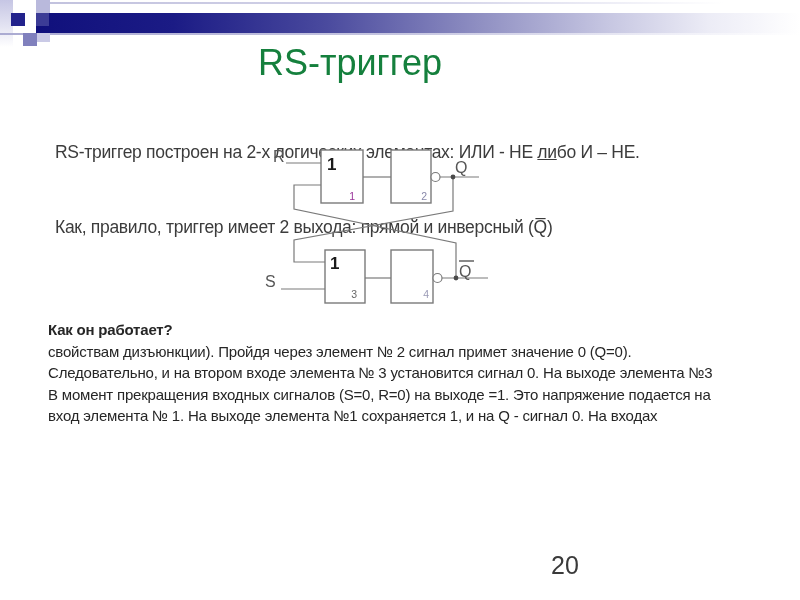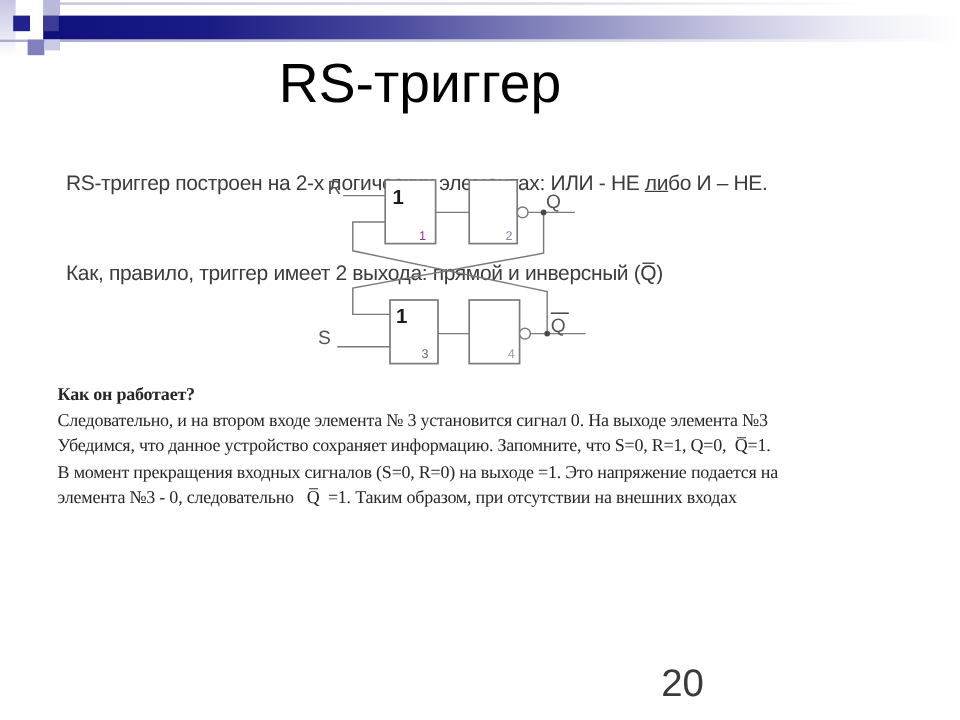--- a/index.html
+++ b/index.html
@@ -30,21 +30,21 @@
   .sq { position: absolute; }
   .sq-navy      { left: 11px; top: 13px; width: 14px; height: 13px; background: #22228c; }
   .sq-above     { left: 36px; top: 0;    width: 14px; height: 13px; background: #b9b9dc; }
   .sq-barstart  { left: 36px; top: 13px; width: 13px; height: 13px; background: #3c3c96; }
   .sq-below-a   { left: 23px; top: 33px; width: 14px; height: 13px; background: #8080bd; }
   .sq-below-b   { left: 37px; top: 33px; width: 13px; height: 9px;  background: #cacae6; }
 
   
   .title {
     position: absolute; left: 0; top: 42px; width: 700px; text-align: center;
-    font-size: 46px; font-weight: 400; color: #000000;
+    font-size: 36px; font-weight: 400; color: #15803d;
   }
   .intro {
     position: absolute; left: 55px; top: 90px;
     font-size: 17.5px; line-height: 25px; color: #3c3c3c;
     white-space: pre; letter-spacing: -0.3px;
   }
   .intro .u { text-decoration: underline; }
 
   
   .circuit { position: absolute; left: 253px; top: 140px; }
@@ -55,28 +55,27 @@
   .pinlbl { font-family: "Liberation Sans", sans-serif; font-size: 16px; fill: #565656; }
   .gsym   { font-family: "Liberation Sans", sans-serif; font-size: 17px; font-weight: bold; fill: #1a1a1a; }
   .gnum   { font-family: "Liberation Sans", sans-serif; font-size: 10.5px; }
   .qbarln { stroke: #4a4a4a; stroke-width: 1.3; }
 
   
   .bodytext {
     position: absolute; left: 48px; top: 319px; width: 730px;
     font-size: 15px; line-height: 21.5px; color: #262626;
     letter-spacing: -0.2px;
-    font-family: Liberation Serif, serif;
   }
   .bodyline { white-space: pre; }
   .bodyhead { font-weight: bold; white-space: pre; }
 
   .pagenum {
     position: absolute; left: 551px; top: 551px;
-    font-size: 32px; color: #3a3a3a;
+    font-size: 25px; color: #3a3a3a;
   }
 </style>
 </head>
 <body>
 
 <div class="slide">
 
   <div class="deco-top-line"></div>
   <div class="deco-left-strip"></div>
   <div class="deco-bar"></div>
@@ -129,21 +128,21 @@
     <text class="gsym" x="77" y="129">1</text>
 
     <text class="gnum" x="102" y="60" text-anchor="end" fill="#993399">1</text>
     <text class="gnum" x="174" y="60" text-anchor="end" fill="#8888aa">2</text>
     <text class="gnum" x="104" y="158" text-anchor="end" fill="#666666">3</text>
     <text class="gnum" x="176" y="158" text-anchor="end" fill="#9a9ab5">4</text>
   </svg>
 
   <div class="bodytext">
     <div class="bodyhead">Как он работает?</div>
+    <div class="bodyline">свойствам дизъюнкции). Пройдя через элемент № 2 сигнал примет значение 0 (Q=0).</div>
     <div class="bodyline">Следовательно, и на втором входе элемента № 3 установится сигнал 0. На выходе элемента №3</div>
-    <div class="bodyline">Убедимся, что данное устройство сохраняет информацию. Запомните, что S=0, R=1, Q=0,  Q̅=1.</div>
     <div class="bodyline">В момент прекращения входных сигналов (S=0, R=0) на выходе =1. Это напряжение подается на</div>
-    <div class="bodyline">элемента №3 - 0, следовательно   Q̅  =1. Таким образом, при отсутствии на внешних входах</div>
+    <div class="bodyline">вход элемента № 1. На выходе элемента №1 сохраняется 1, и на Q - сигнал 0. На входах</div>
   </div>
 
   <div class="pagenum">20</div>
 
 </div>
 
 </body></html>

